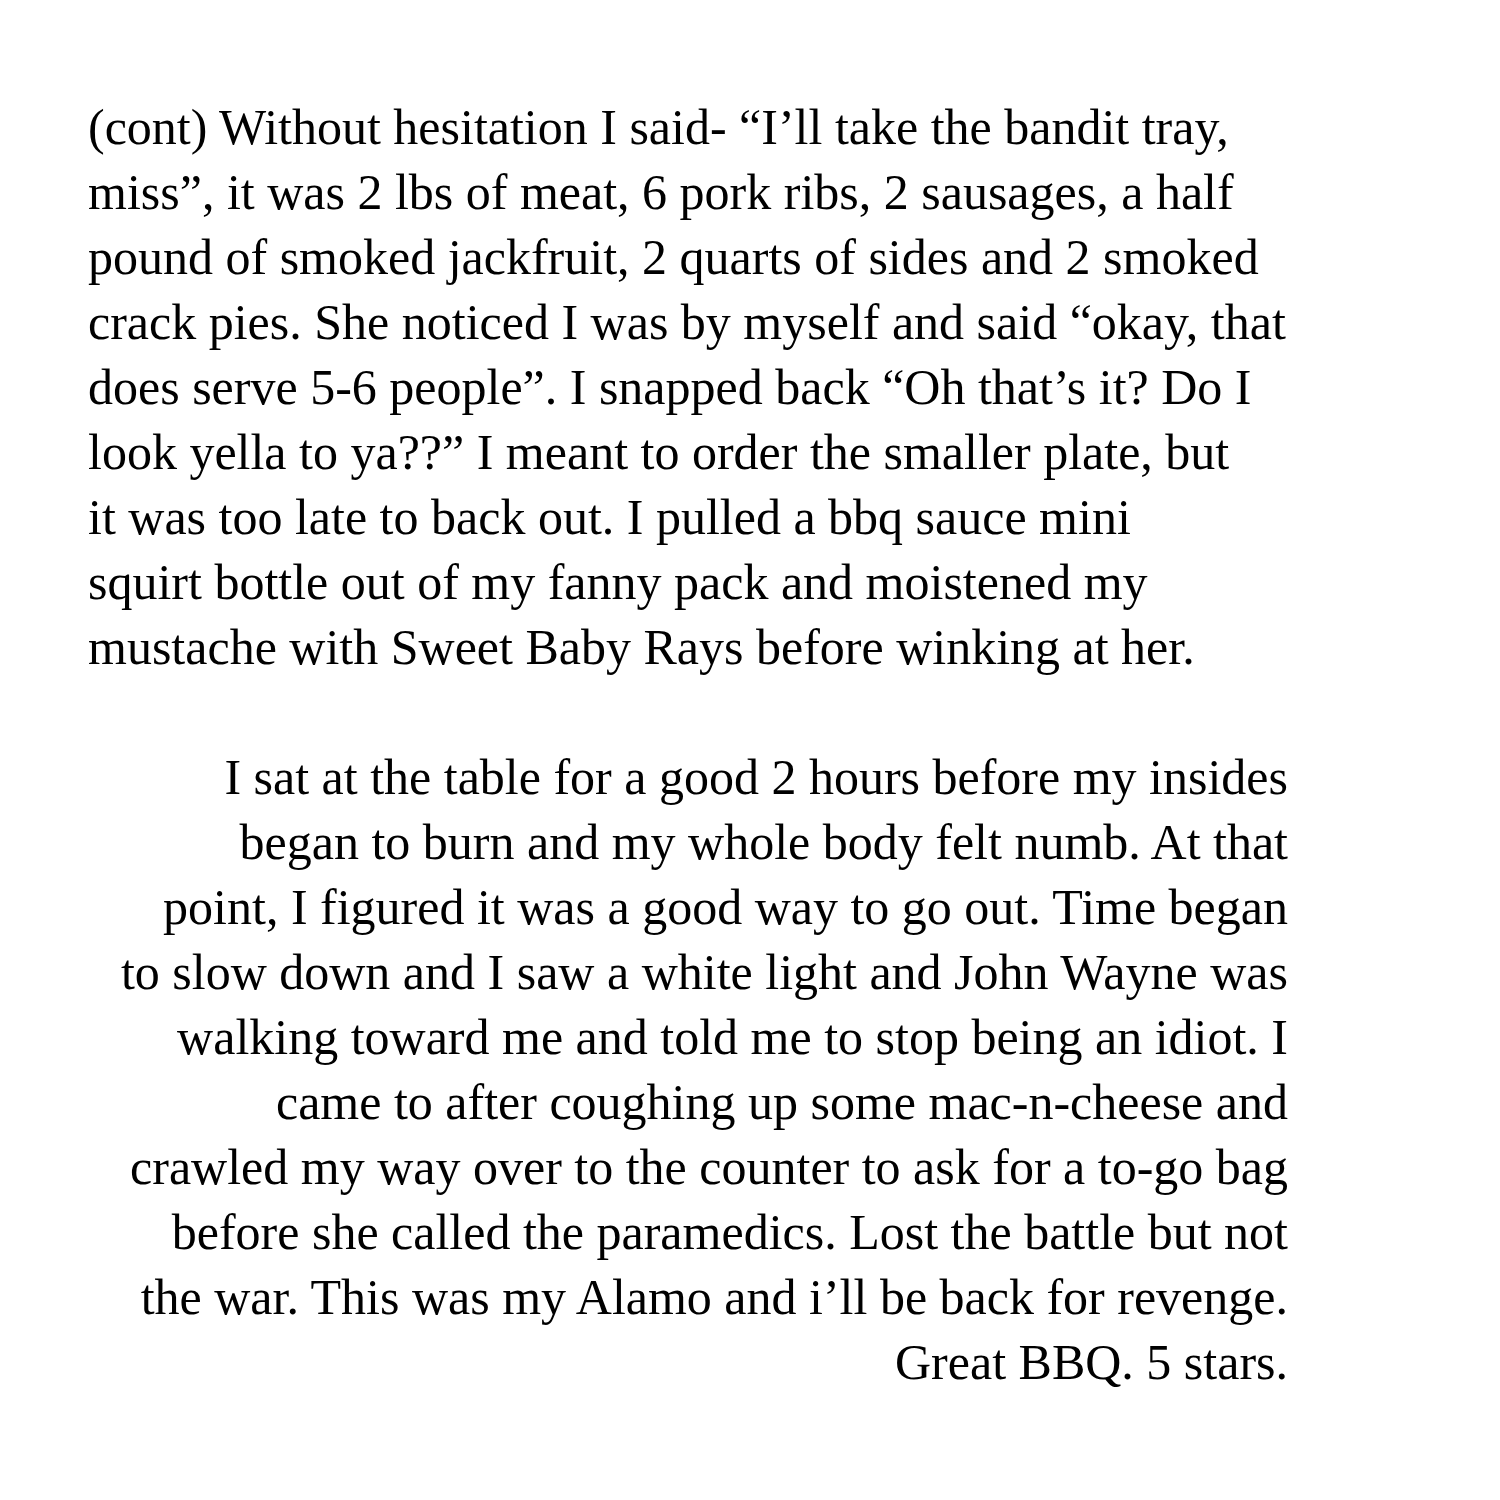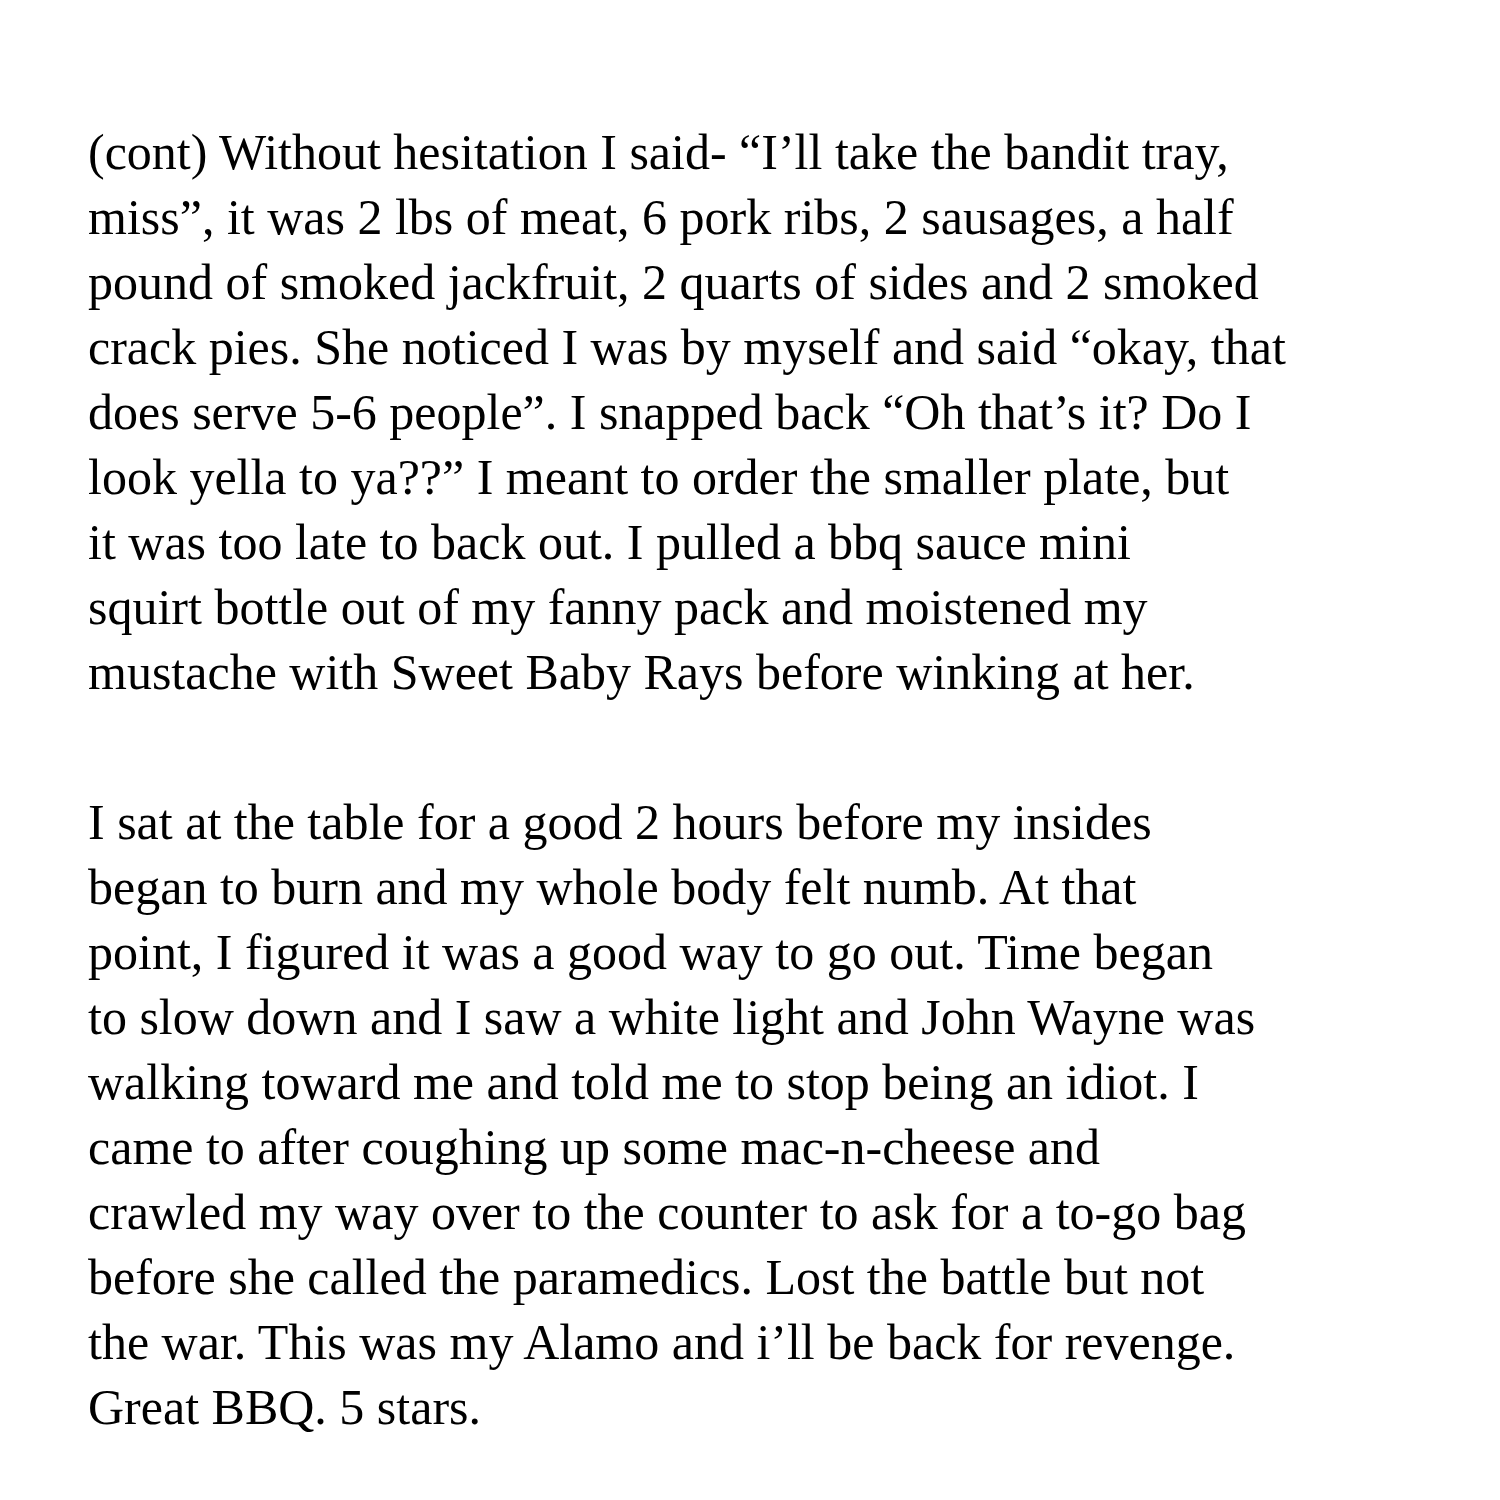--- a/index.html
+++ b/index.html
@@ -9,36 +9,37 @@
   body {
     width: 1500px;
     height: 1500px;
     background: #ffffff;
     overflow: hidden;
   }
   .page {
     box-sizing: border-box;
     width: 1328px;
     height: 1500px;
-    padding: 120px 40px 0 88px;
+    padding: 95px 40px 0 88px;
     background: #ffffff;
   }
   .review-text {
     font-family: "Liberation Serif", "DejaVu Serif", serif;
     font-size: 50px;
     line-height: 65px;
     color: #000000;
     letter-spacing: 0px;
   }
   .review-text p {
     margin: 0;
     padding: 0;
   }
   .review-text p + p {
-    margin-top: 85px;
+    margin-top: 65px;
+    text-align: right;
   }
 </style>
 </head>
 <body>
 
 <div class="page">
   <div class="review-text">
       <p>(cont) Without hesitation I said- “I’ll take the bandit tray,<br>miss”, it was 2 lbs of meat, 6 pork ribs, 2 sausages, a half<br>pound of smoked jackfruit, 2 quarts of sides and 2 smoked<br>crack pies. She noticed I was by myself and said “okay, that<br>does serve 5-6 people”. I snapped back “Oh that’s it? Do I<br>look yella to ya??” I meant to order the smaller plate, but<br>it was too late to back out. I pulled a bbq sauce mini<br>squirt bottle out of my fanny pack and moistened my<br>mustache with Sweet Baby Rays before winking at her.</p>
       <p>I sat at the table for a good 2 hours before my insides<br>began to burn and my whole body felt numb. At that<br>point, I figured it was a good way to go out. Time began<br>to slow down and I saw a white light and John Wayne was<br>walking toward me and told me to stop being an idiot. I<br>came to after coughing up some mac-n-cheese and<br>crawled my way over to the counter to ask for a to-go bag<br>before she called the paramedics. Lost the battle but not<br>the war. This was my Alamo and i’ll be back for revenge.<br>Great BBQ. 5 stars.</p>
     </div>

